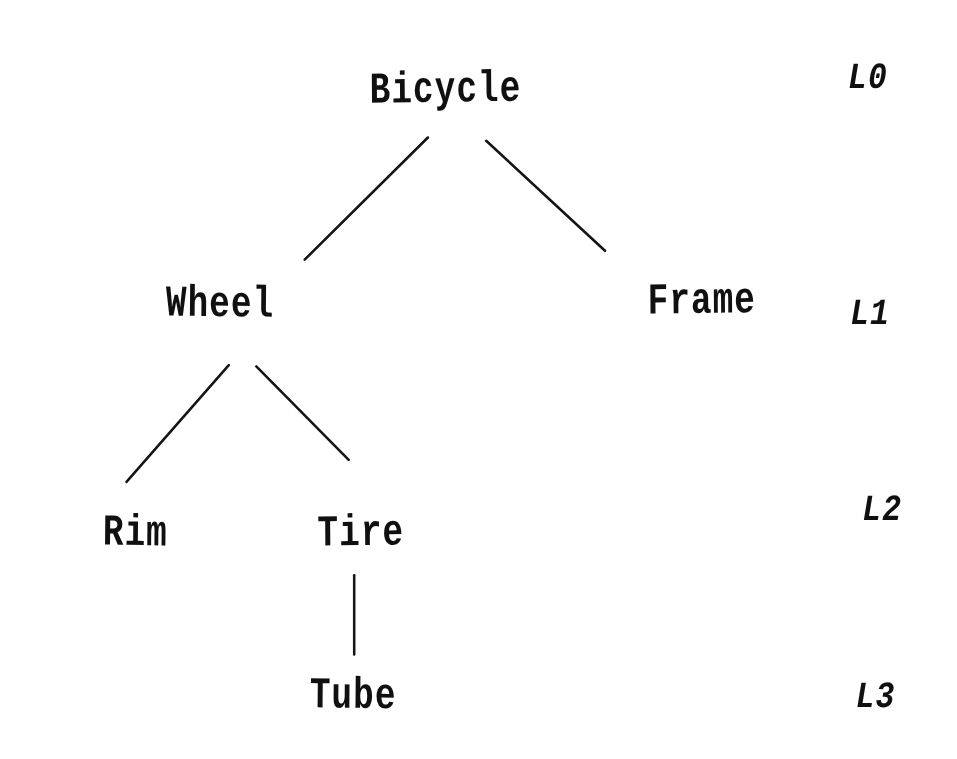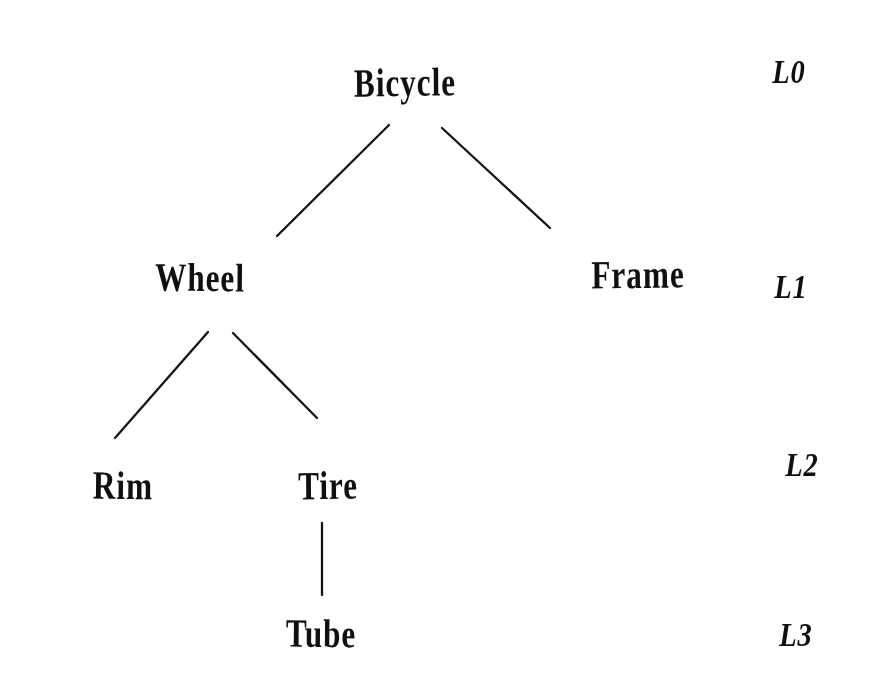--- a/index.html
+++ b/index.html
@@ -6,21 +6,21 @@
     margin: 0;
     padding: 0;
     background: #ffffff;
   }
   .canvas {
     position: relative;
     width: 870px;
     height: 648px;
     background: #ffffff;
     overflow: hidden;
-    font-family: Liberation Serif, serif;
+    font-family: Liberation Mono, monospace;
   }
   svg.edges {
     position: absolute;
     left: 0;
     top: 0;
     width: 870px;
     height: 690px;
   }
   svg.edges line {
     stroke: #141414;

